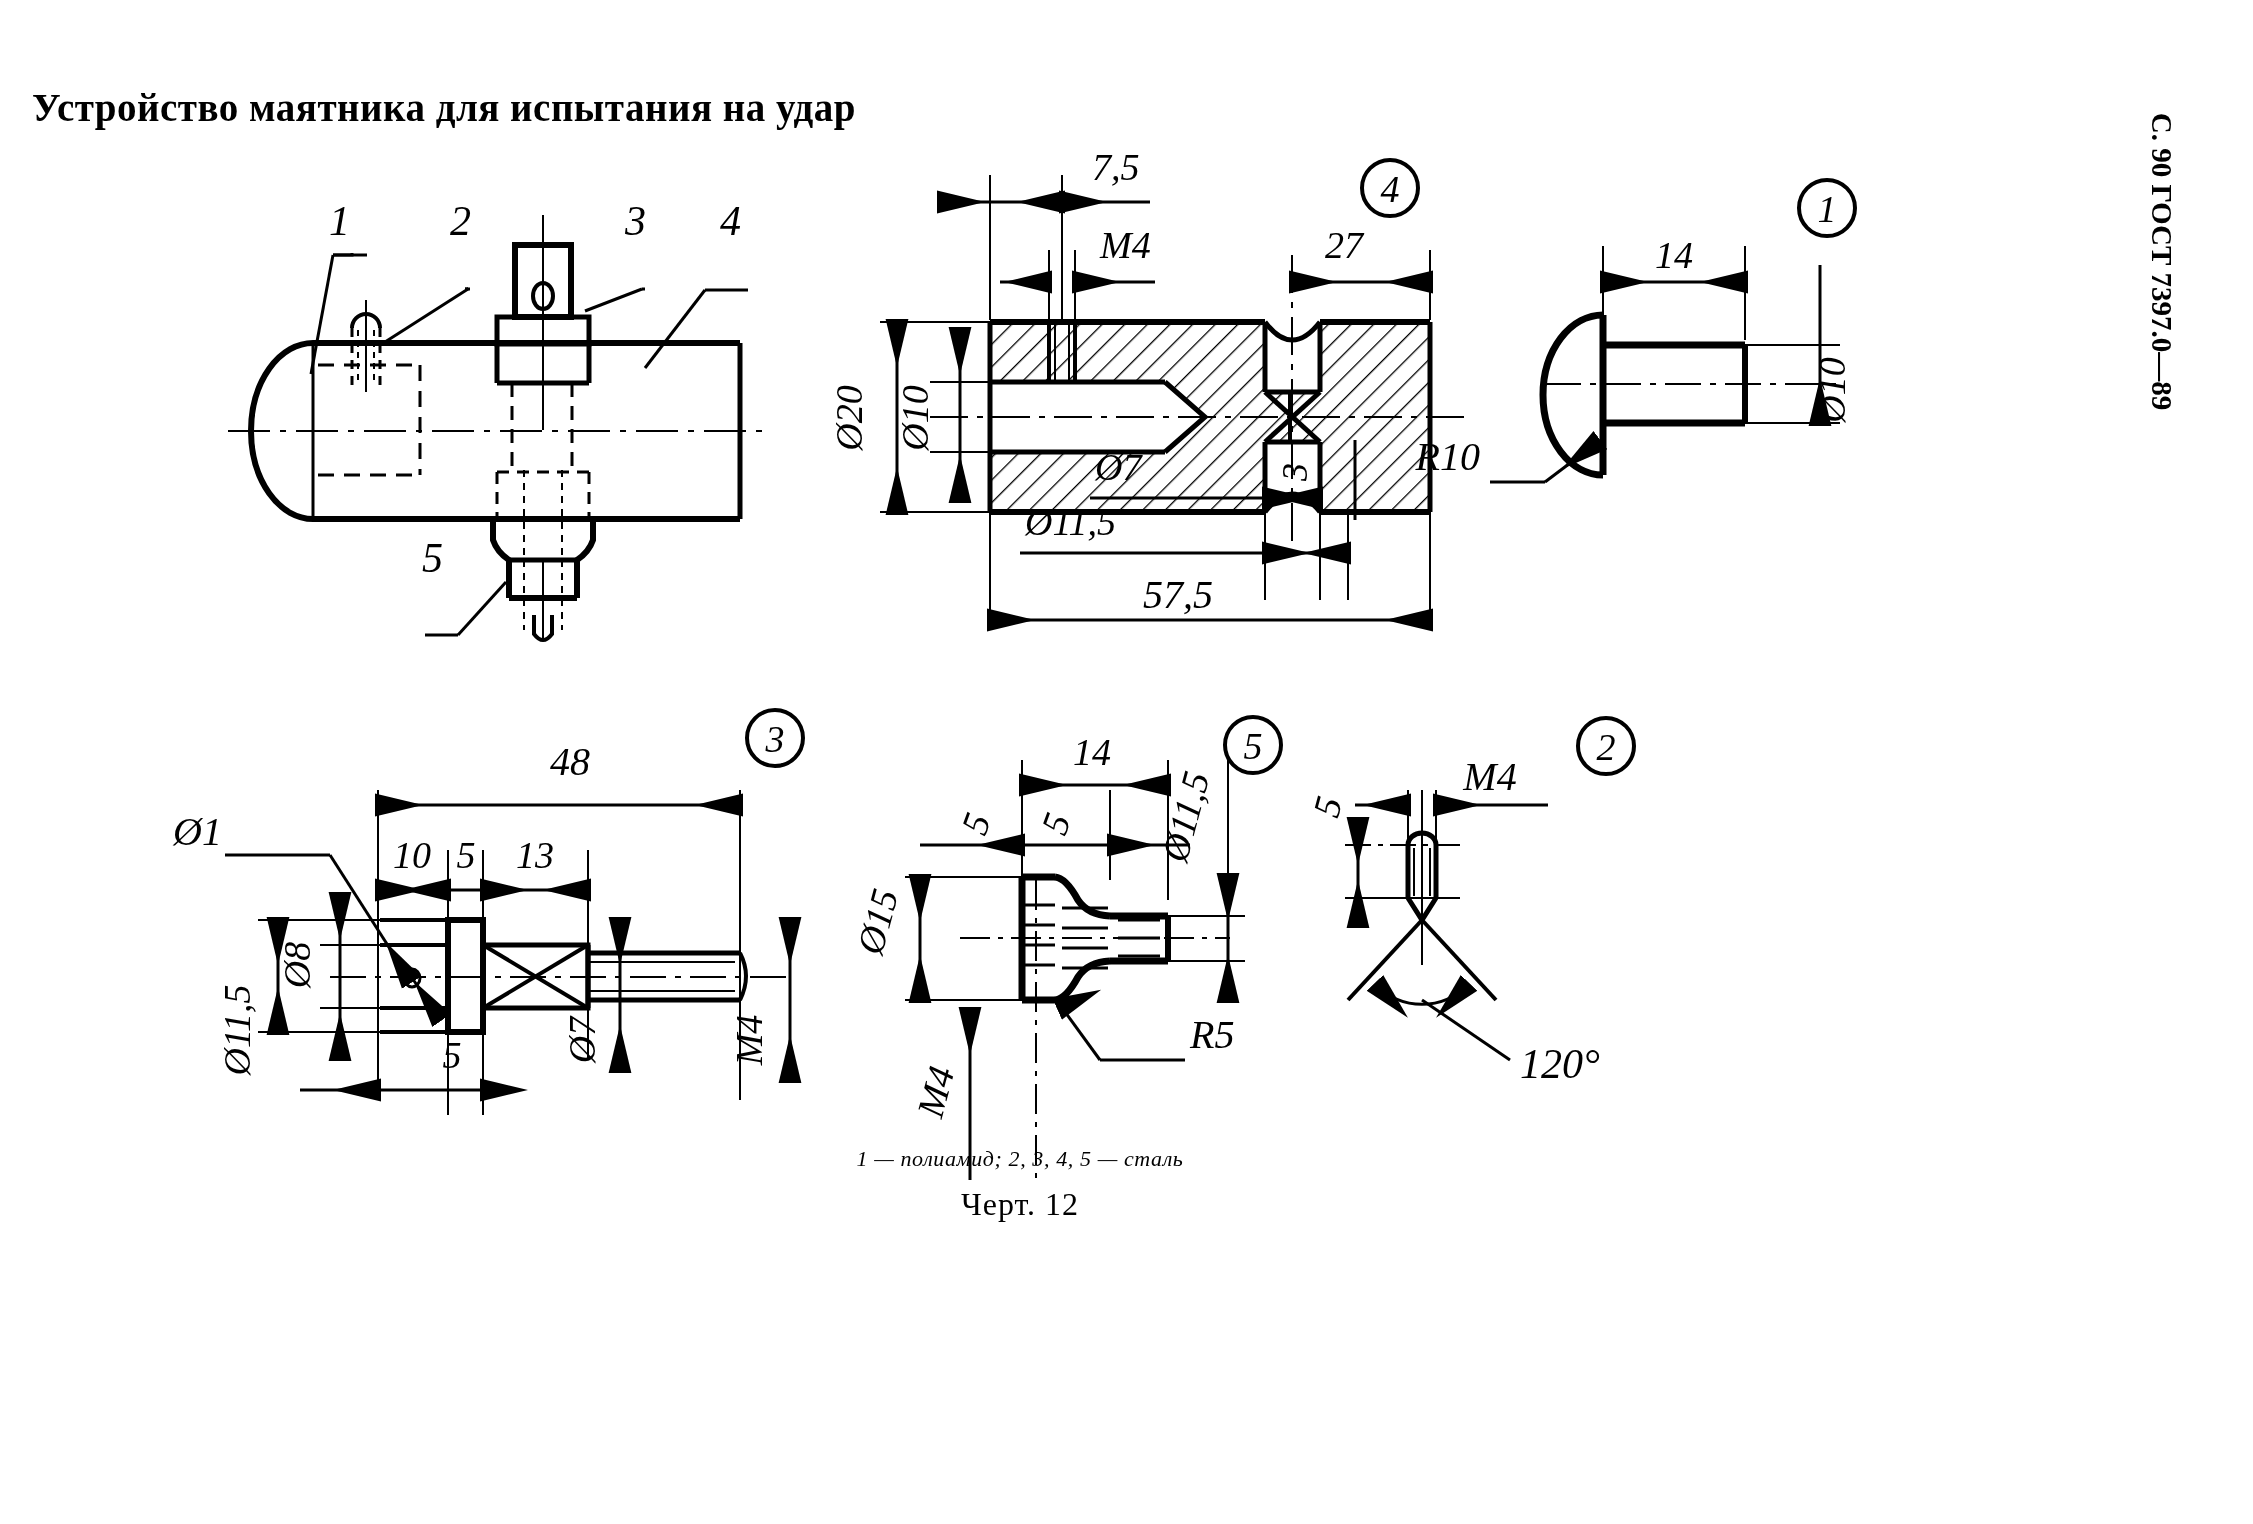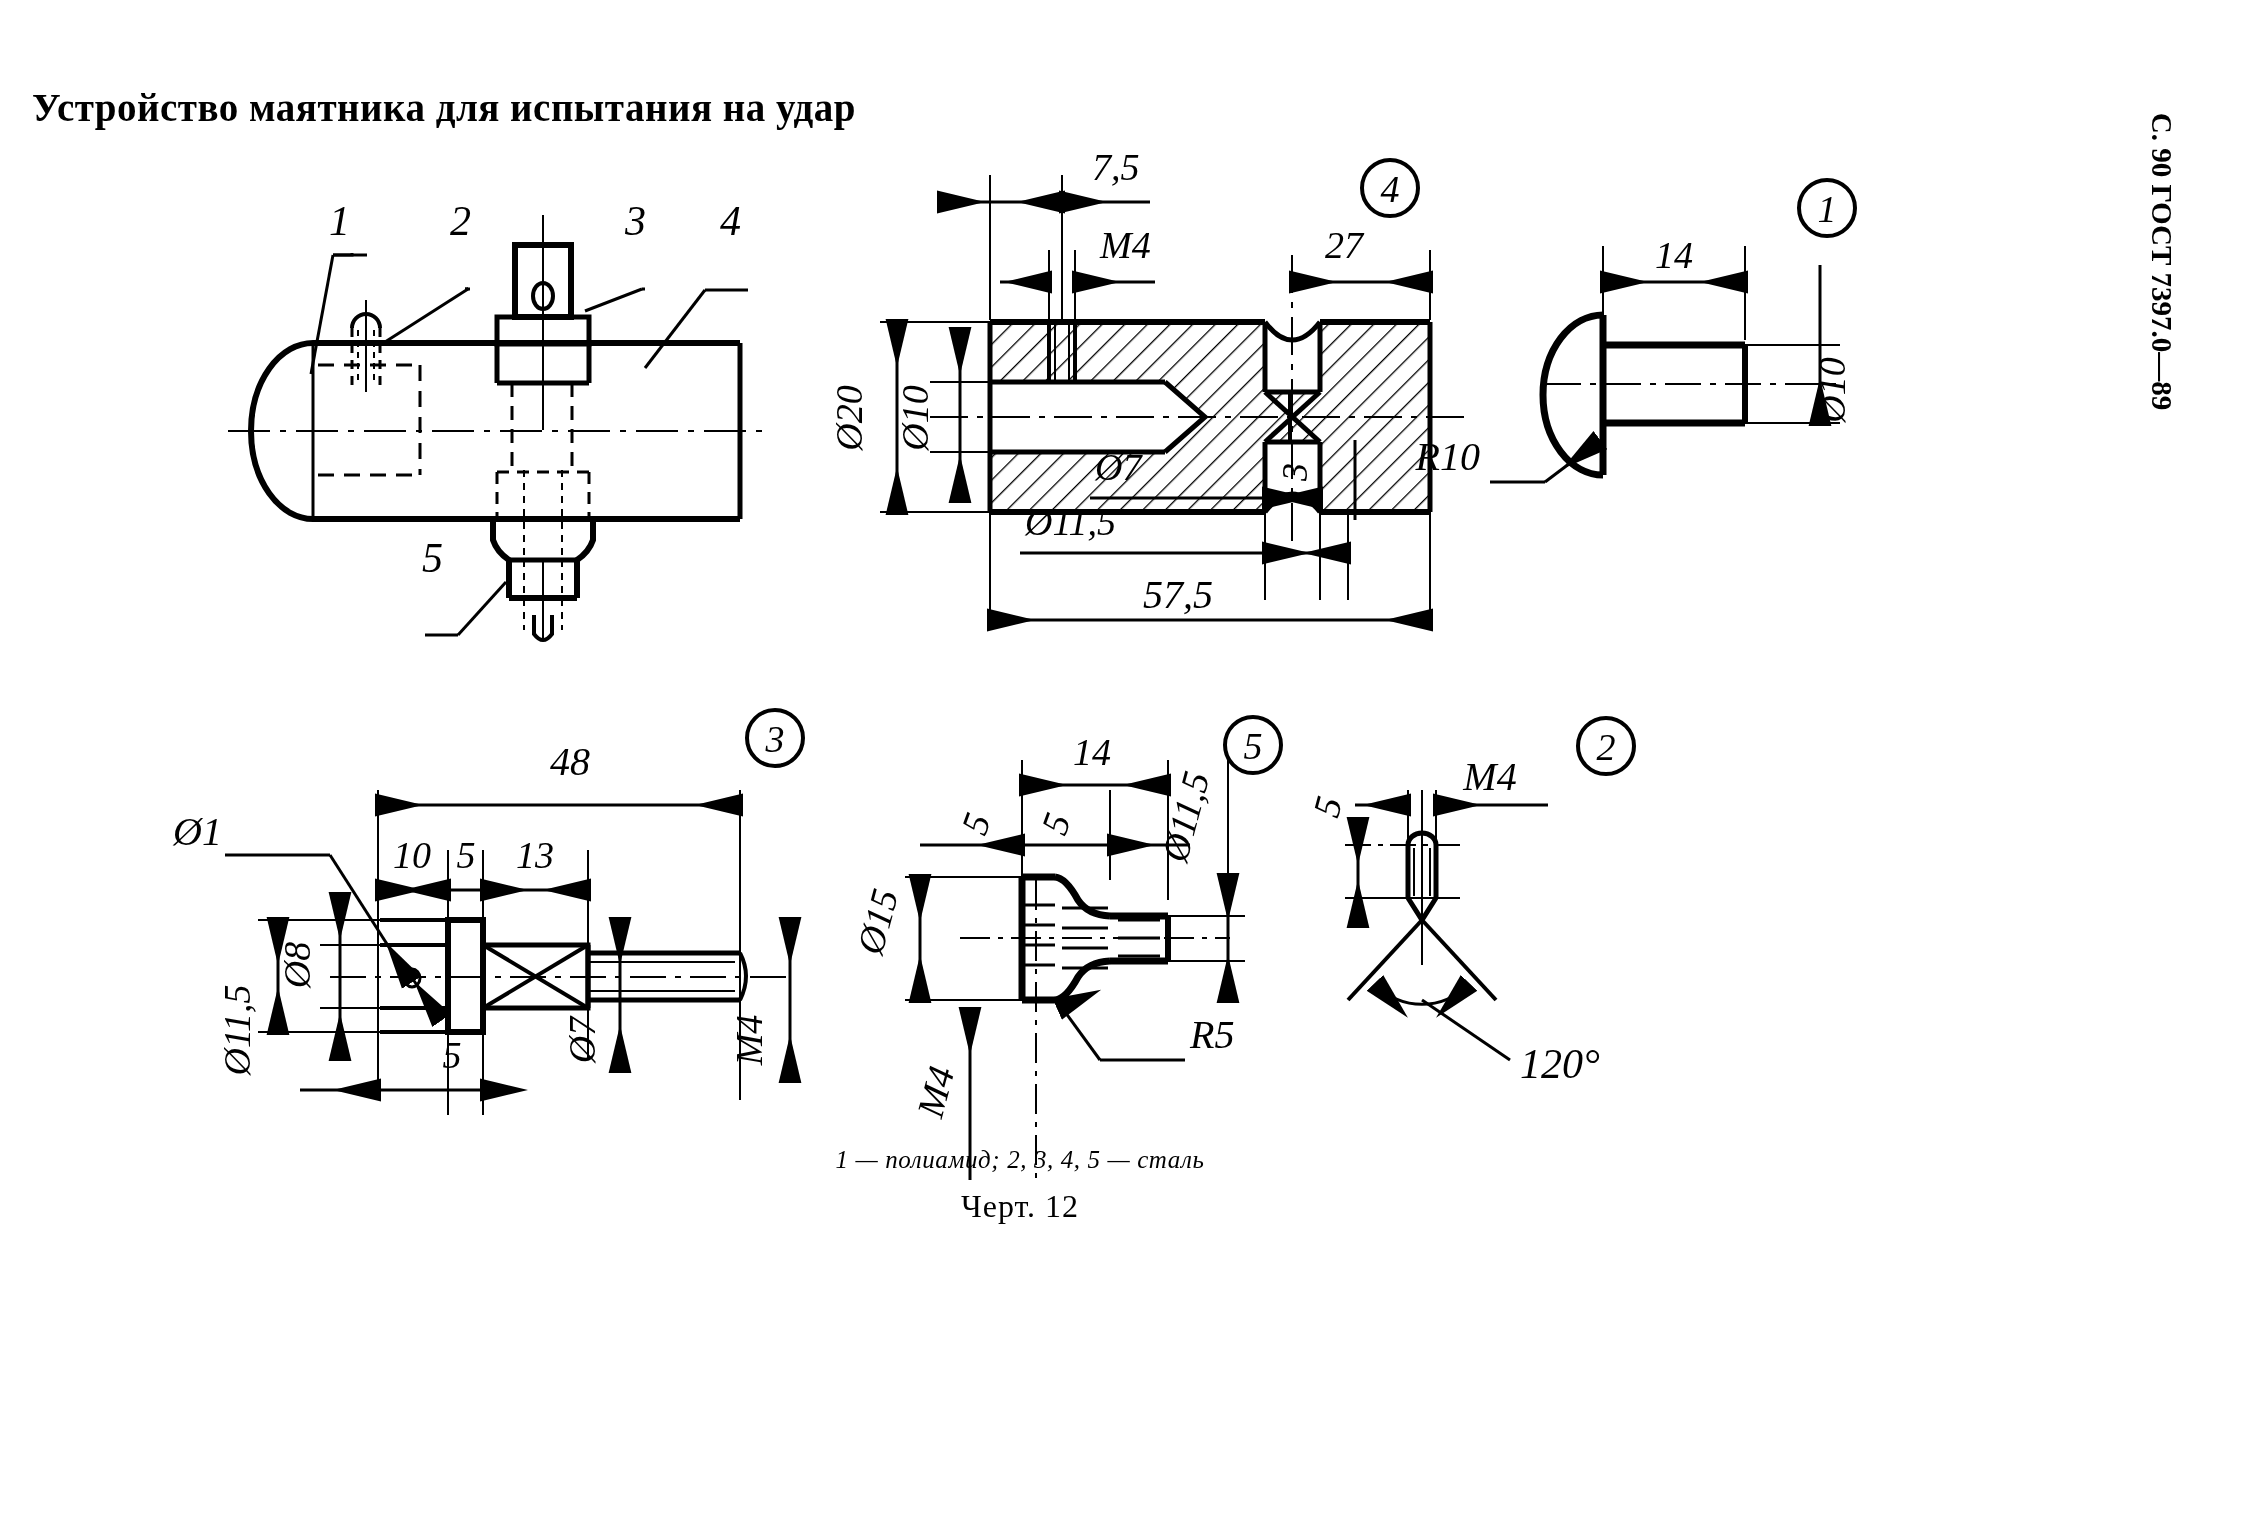--- a/index.html
+++ b/index.html
@@ -54,21 +54,21 @@
     width: 2040px;
     text-align: center;
   }
   .cap-line1 {
     font-family: "Liberation Serif", serif;
     font-size: 30px;
     letter-spacing: 1.5px;
   }
   .cap-line2 {
     font-family: "Liberation Serif", serif;
-    font-size: 25px;
+    font-size: 22px;
     font-style: italic;
     margin-top: 6px;
     letter-spacing: 0.6px;
   }
   .cap-line3 {
     font-family: "Liberation Serif", serif;
     font-size: 32px;
     margin-top: 14px;
     letter-spacing: 1px;
   }

